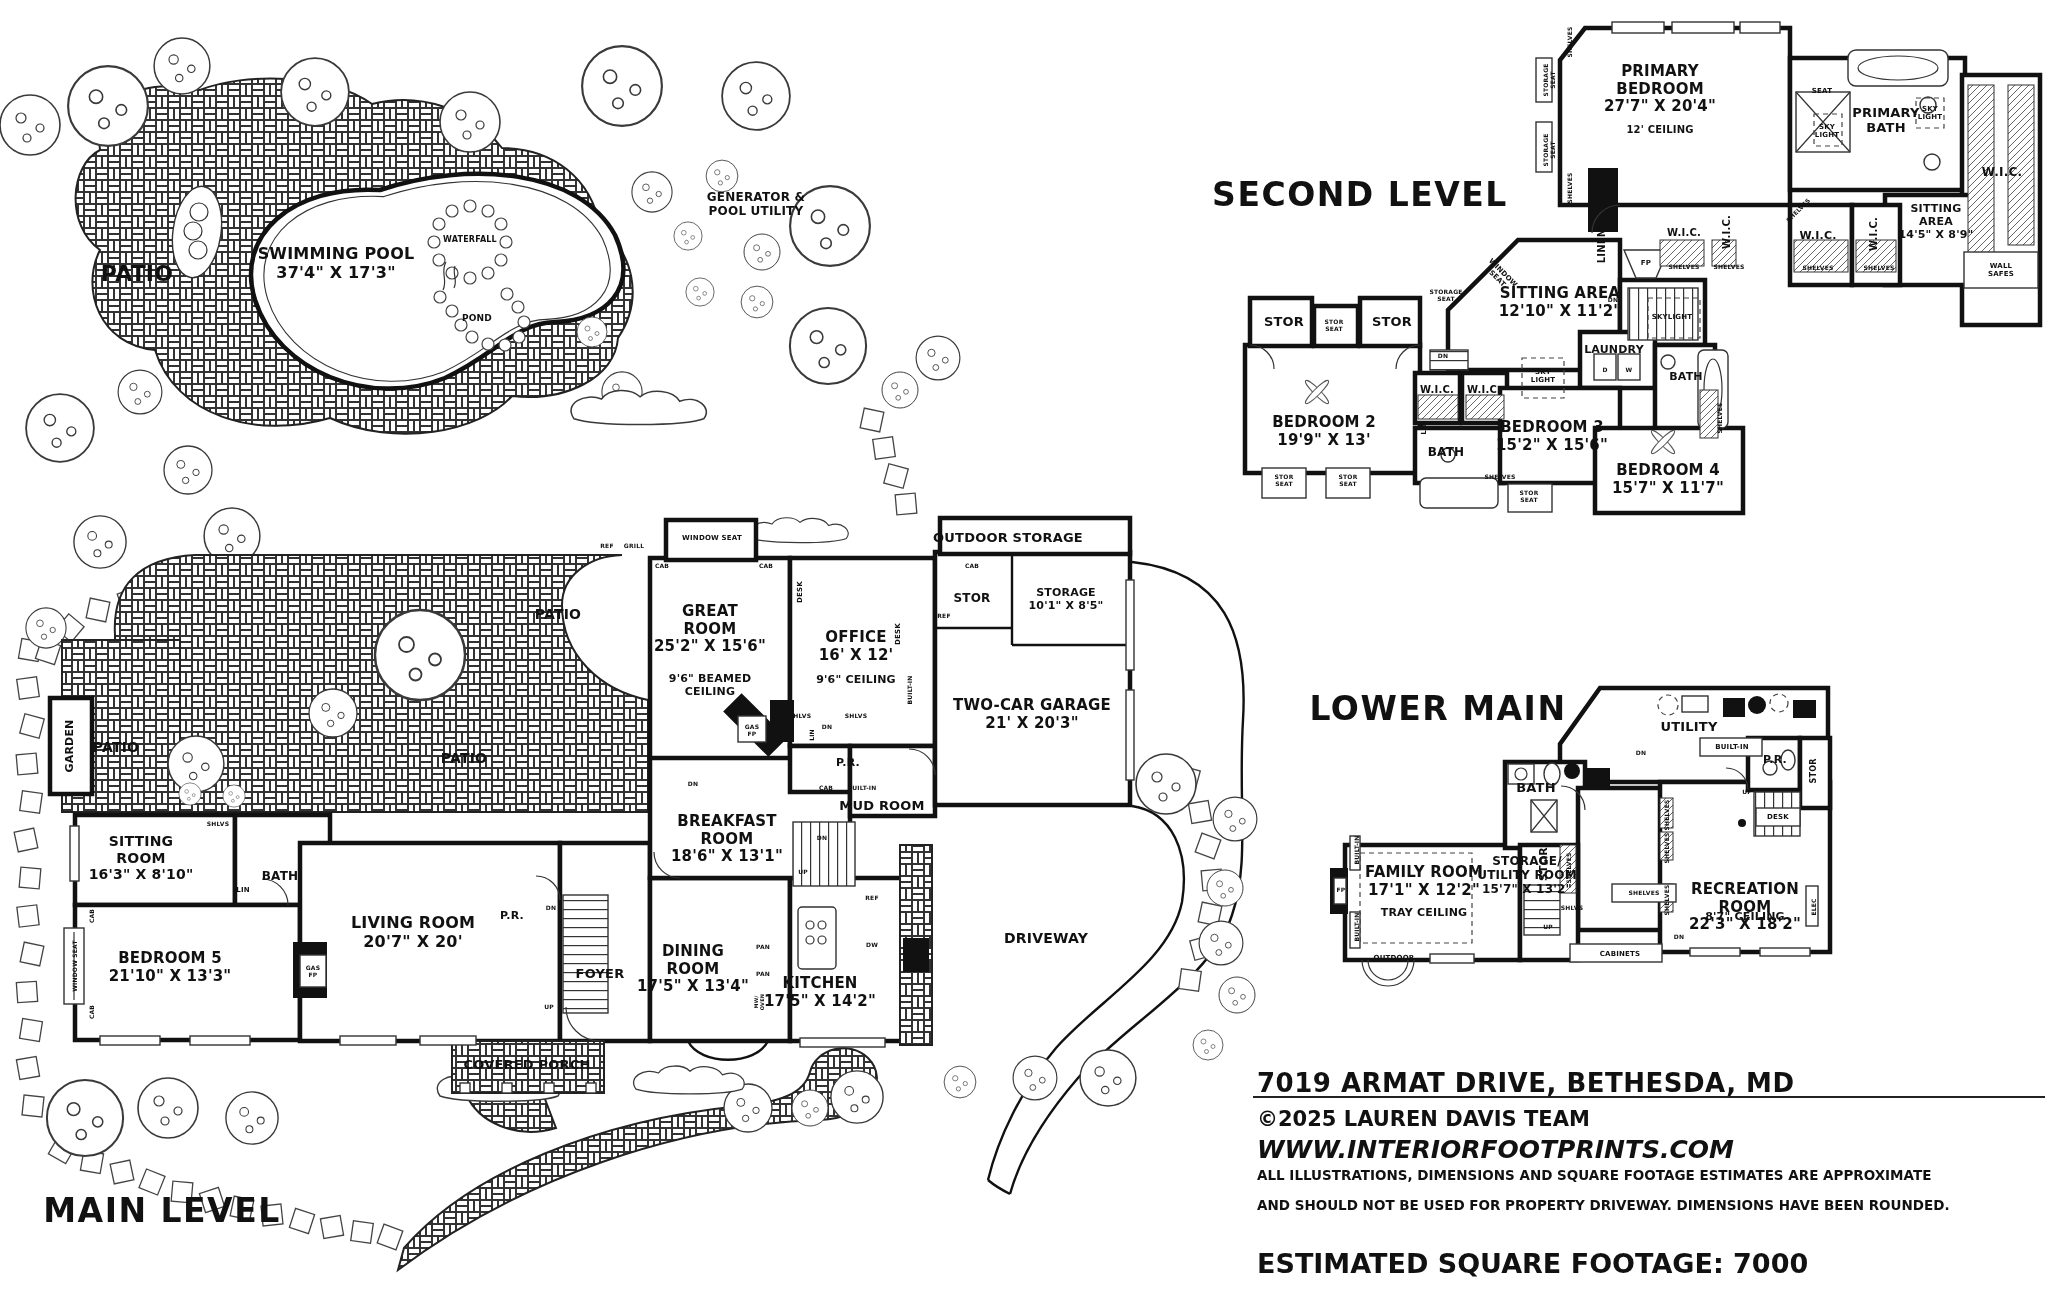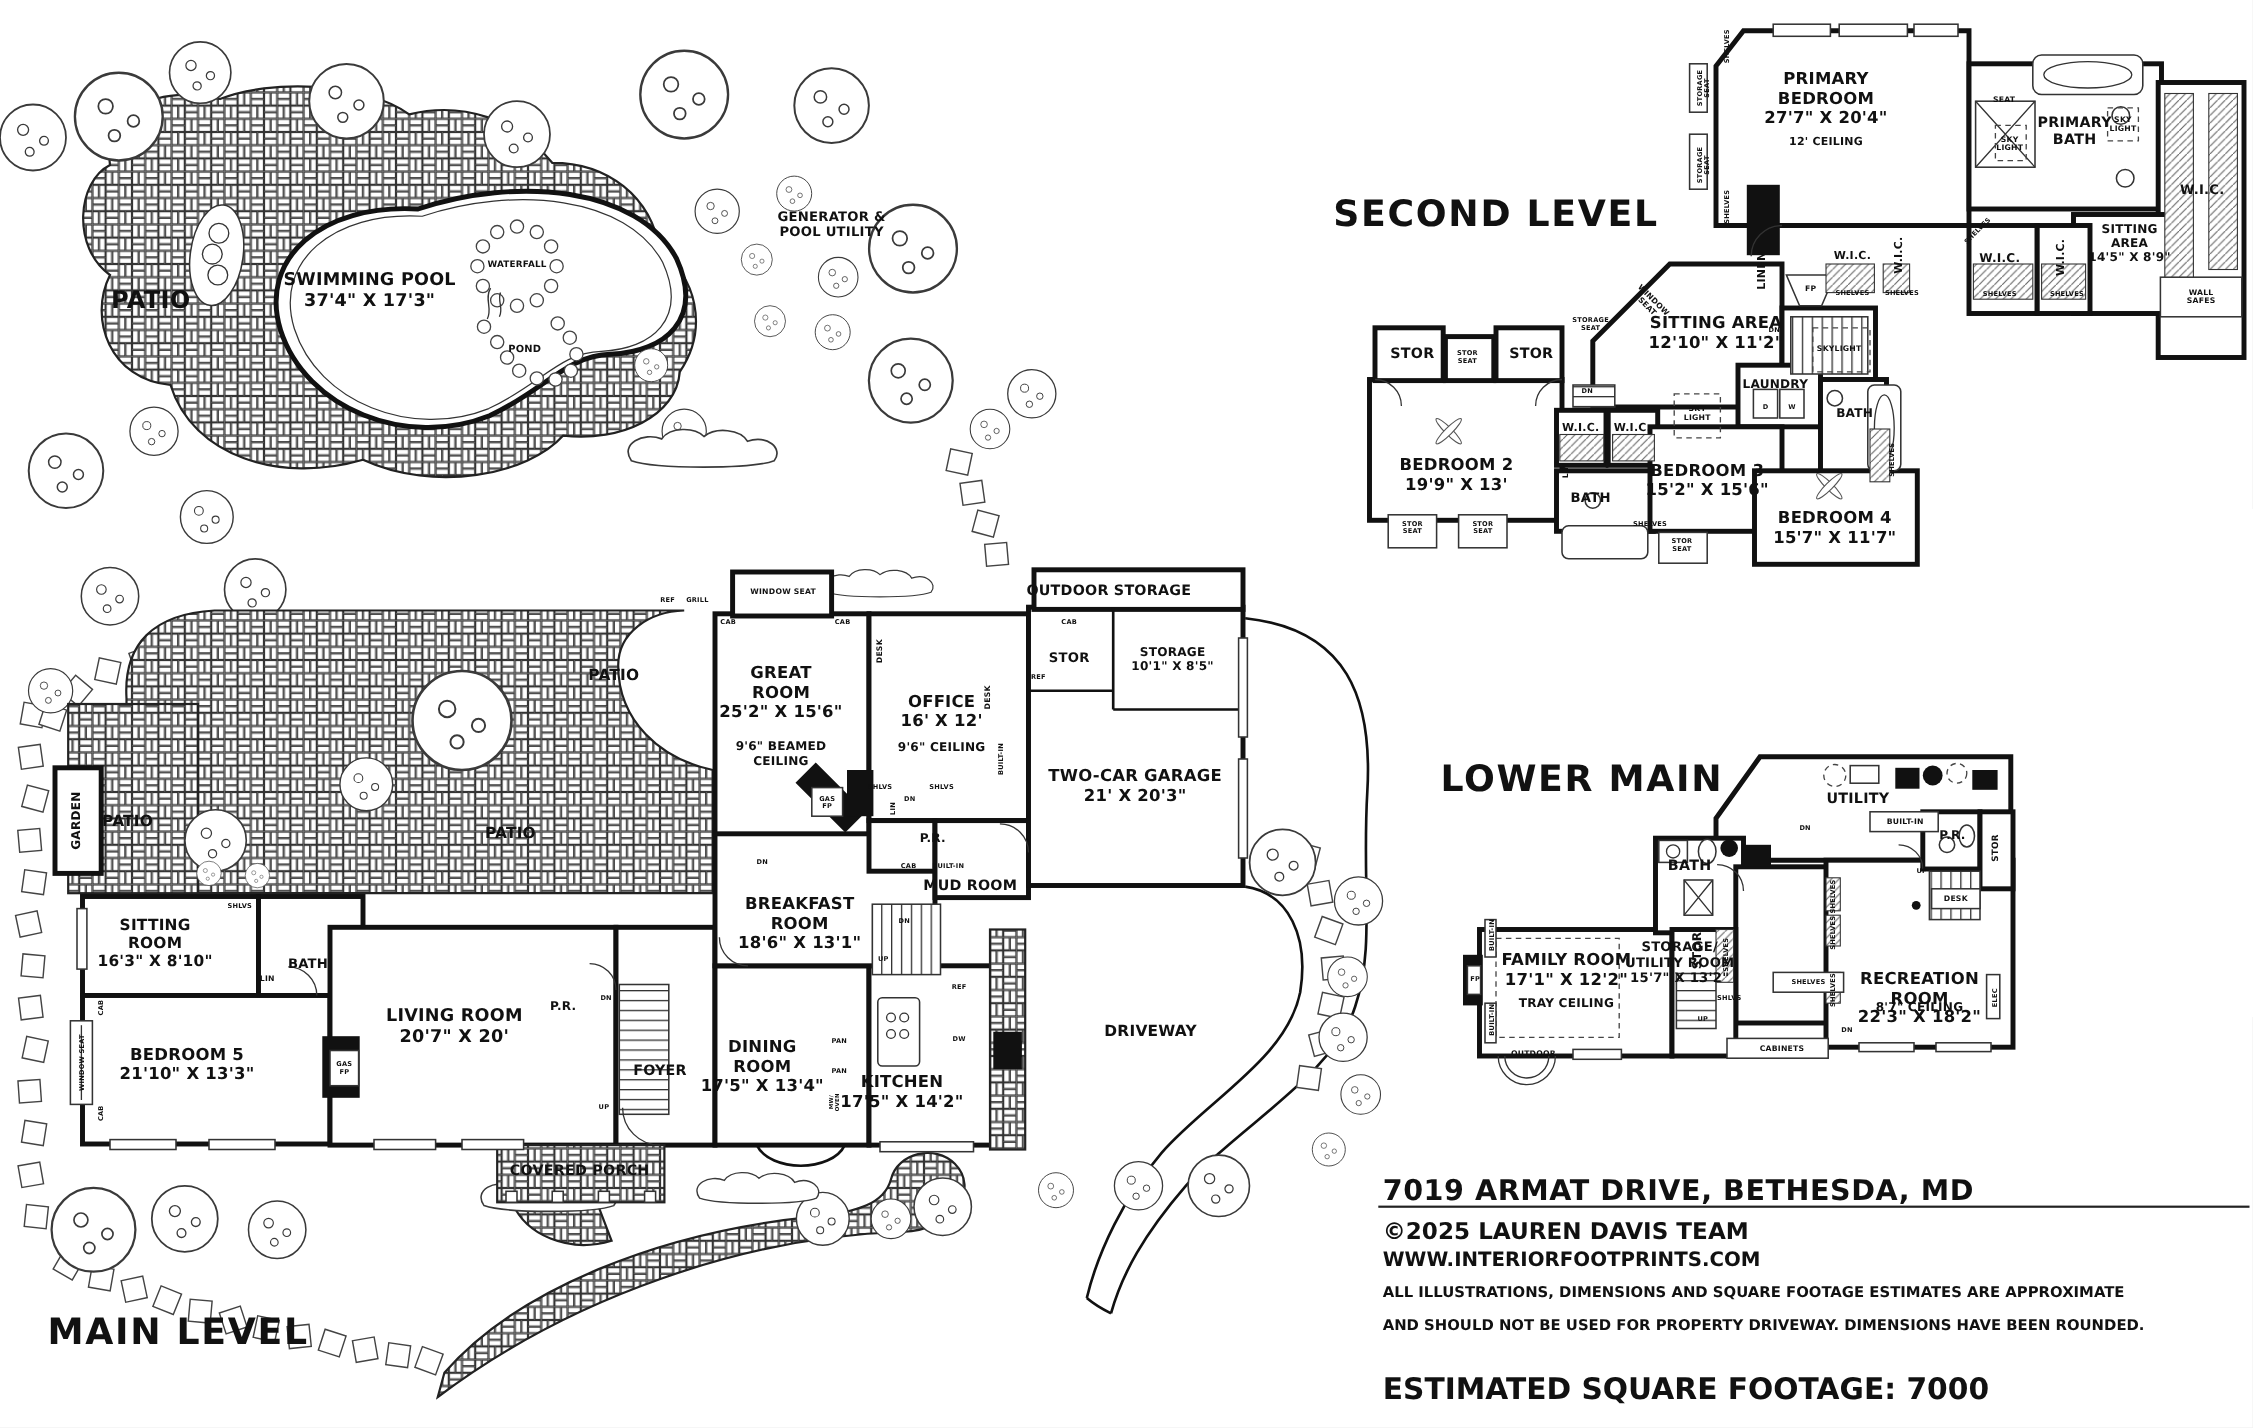--- a/index.html
+++ b/index.html
@@ -9,21 +9,21 @@
   #labels{position:absolute;left:0;top:0;width:100%;height:100%;}
   .lbl{position:absolute;transform:translate(-50%,-50%);text-align:center;white-space:pre-line;
        font-weight:600;color:#111;line-height:1.18;letter-spacing:.2px;}
   .lvl-title{position:absolute;transform:translate(-50%,-50%);font-size:33px;font-weight:700;
        letter-spacing:1.5px;white-space:nowrap;}
   
   .info-line{position:absolute;left:1257px;white-space:nowrap;font-weight:600;}
   #addr{top:1068px;font-size:26px;letter-spacing:.5px;}
   #addr-rule{position:absolute;left:1253px;top:1096px;width:792px;border-top:2px solid #222;}
   #copyright{top:1107px;font-size:21px;}
-  #website{top:1135px;font-size:18px;}
+  #website{top:1135px;font-size:25px;font-style:italic;}
   #disc1{top:1167px;font-size:13.5px;}
   #disc2{top:1197px;font-size:13.5px;}
   #sqft{top:1248px;font-size:27px;font-weight:700;}
   
   #logo{position:absolute;left:0;top:1228px;width:214px;height:70px;background:#69696b;
         display:flex;align-items:center;padding-left:18px;box-sizing:border-box;}
   #logo .brand{position:relative;font-family:"DejaVu Serif",serif;font-size:42px;font-weight:700;
         color:#f7f7f7;line-height:1;}
   #logo .star{position:absolute;right:8px;top:-8px;font-size:17px;color:#e85c28;font-family:"DejaVu Sans",sans-serif;}
   #logo .tm{position:absolute;right:-10px;top:-6px;font-size:8px;color:#d0d0d0;font-family:"DejaVu Sans",sans-serif;}

